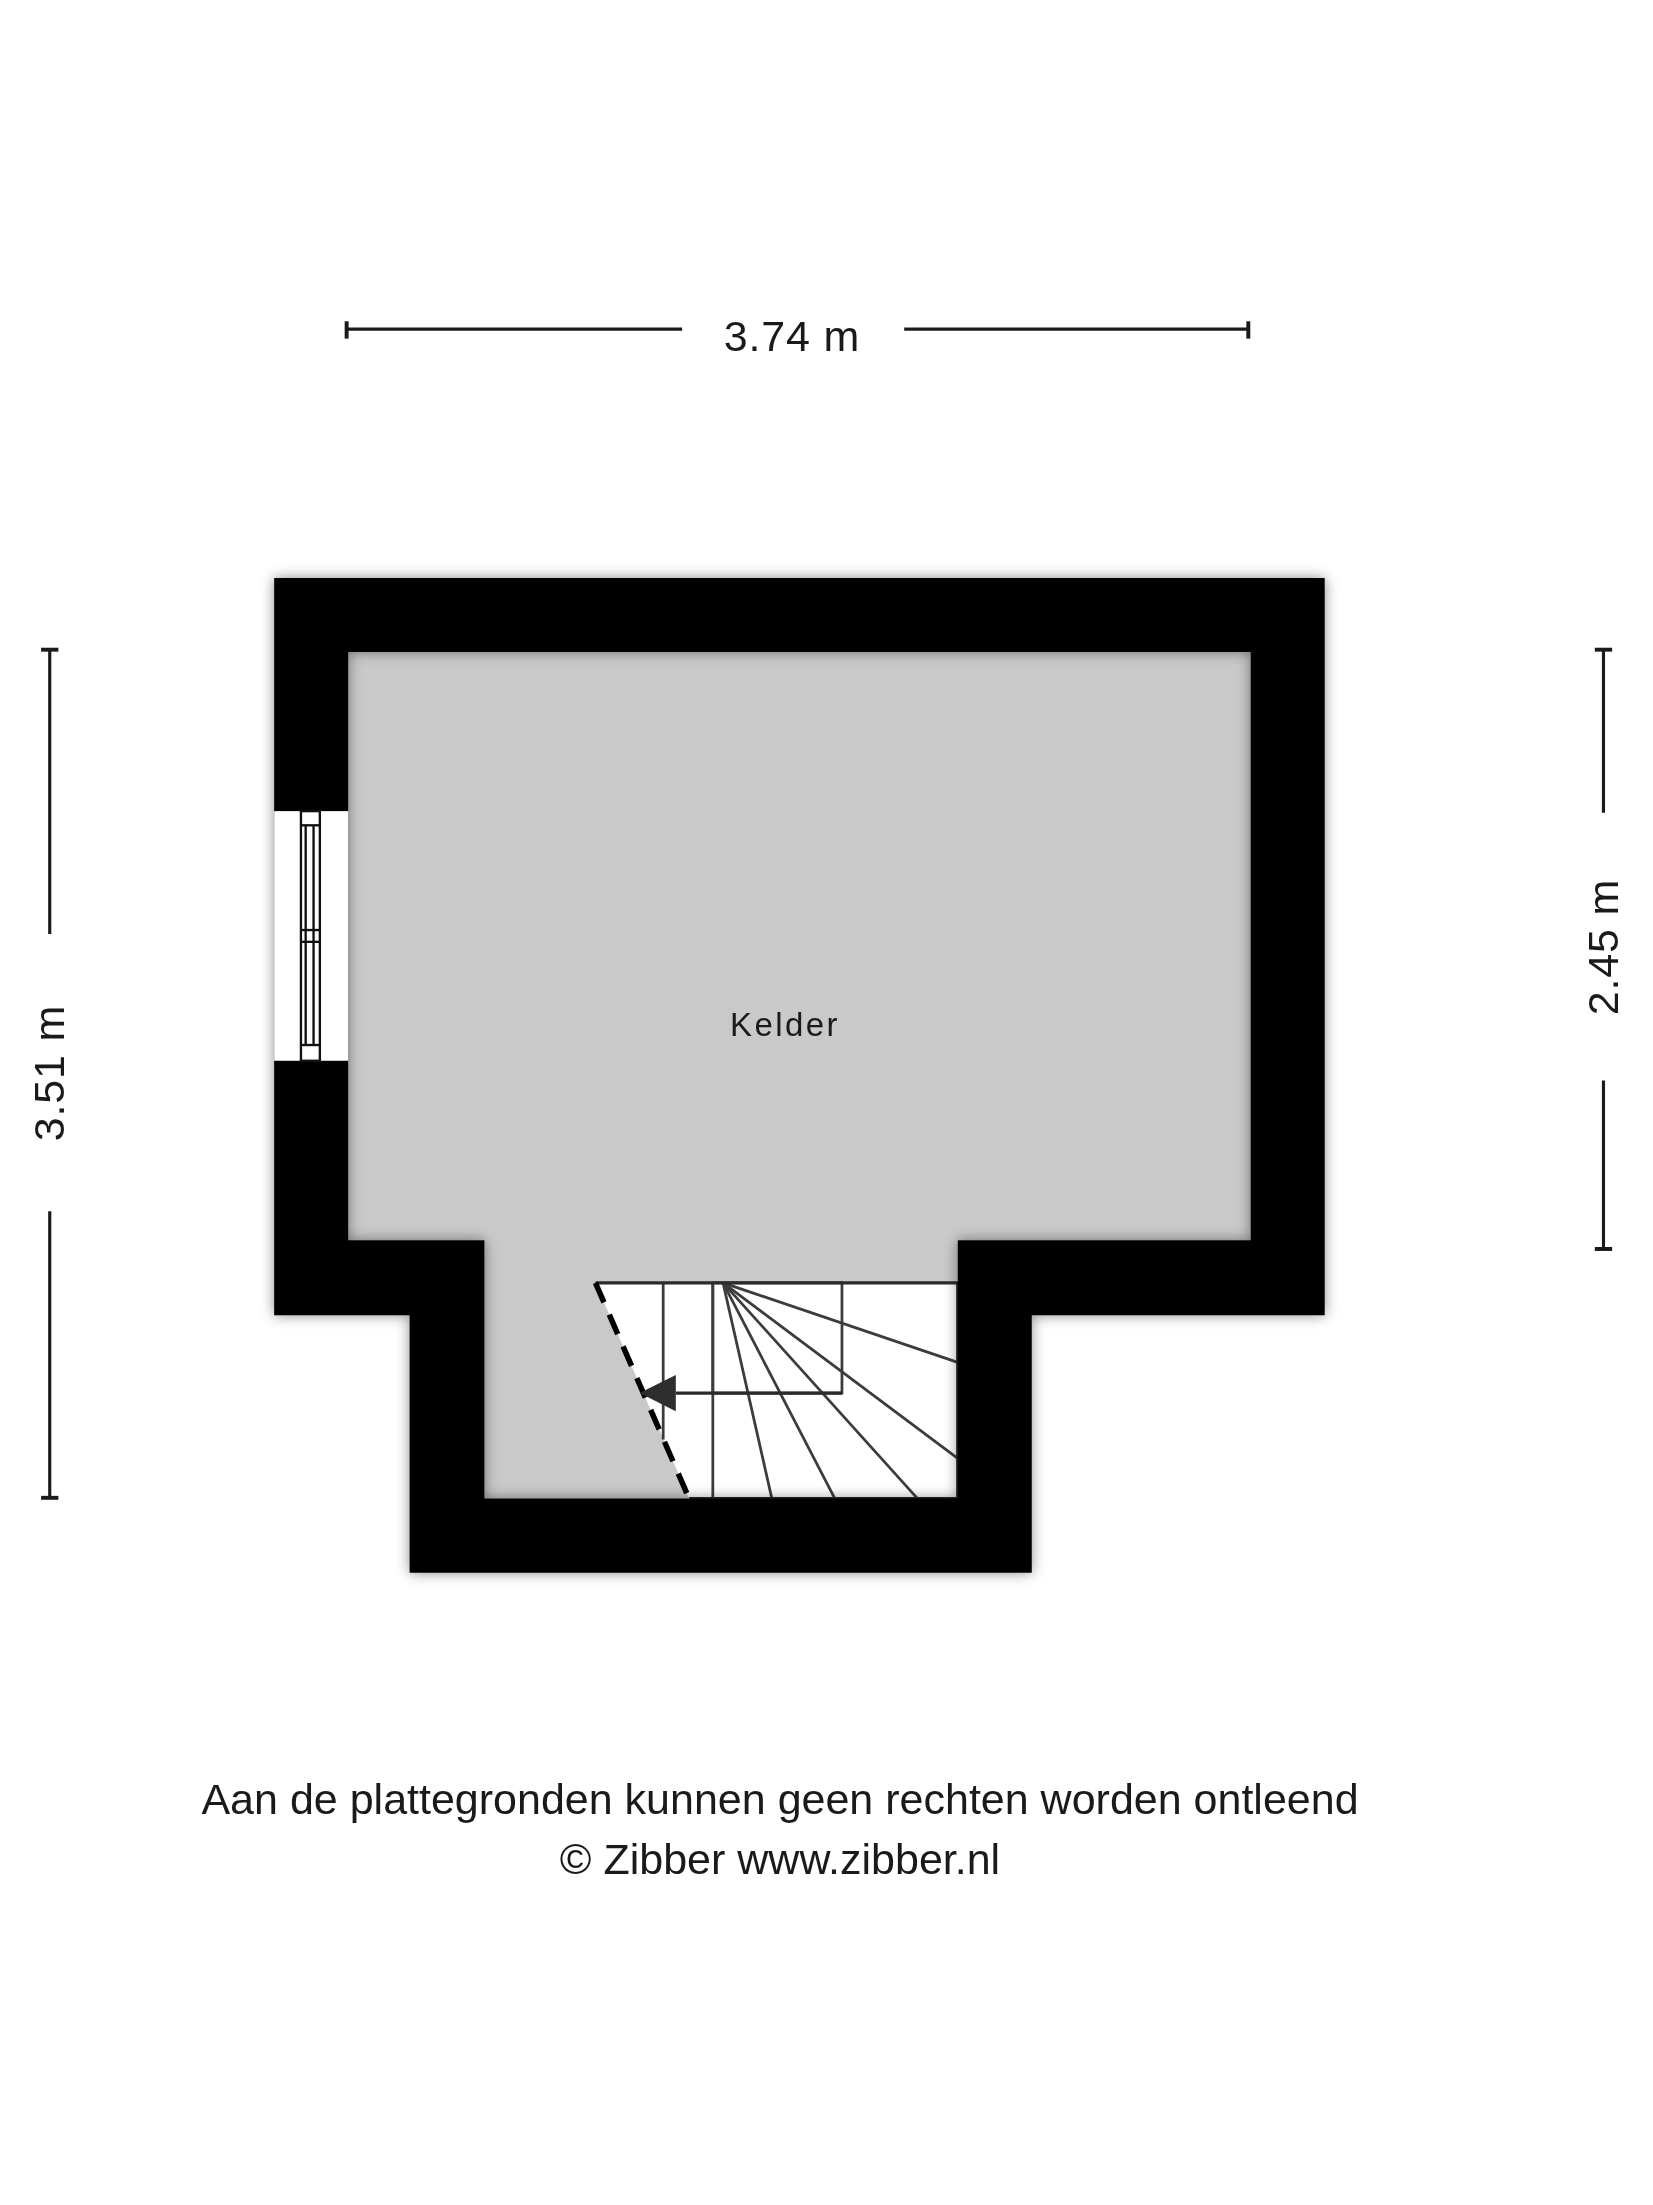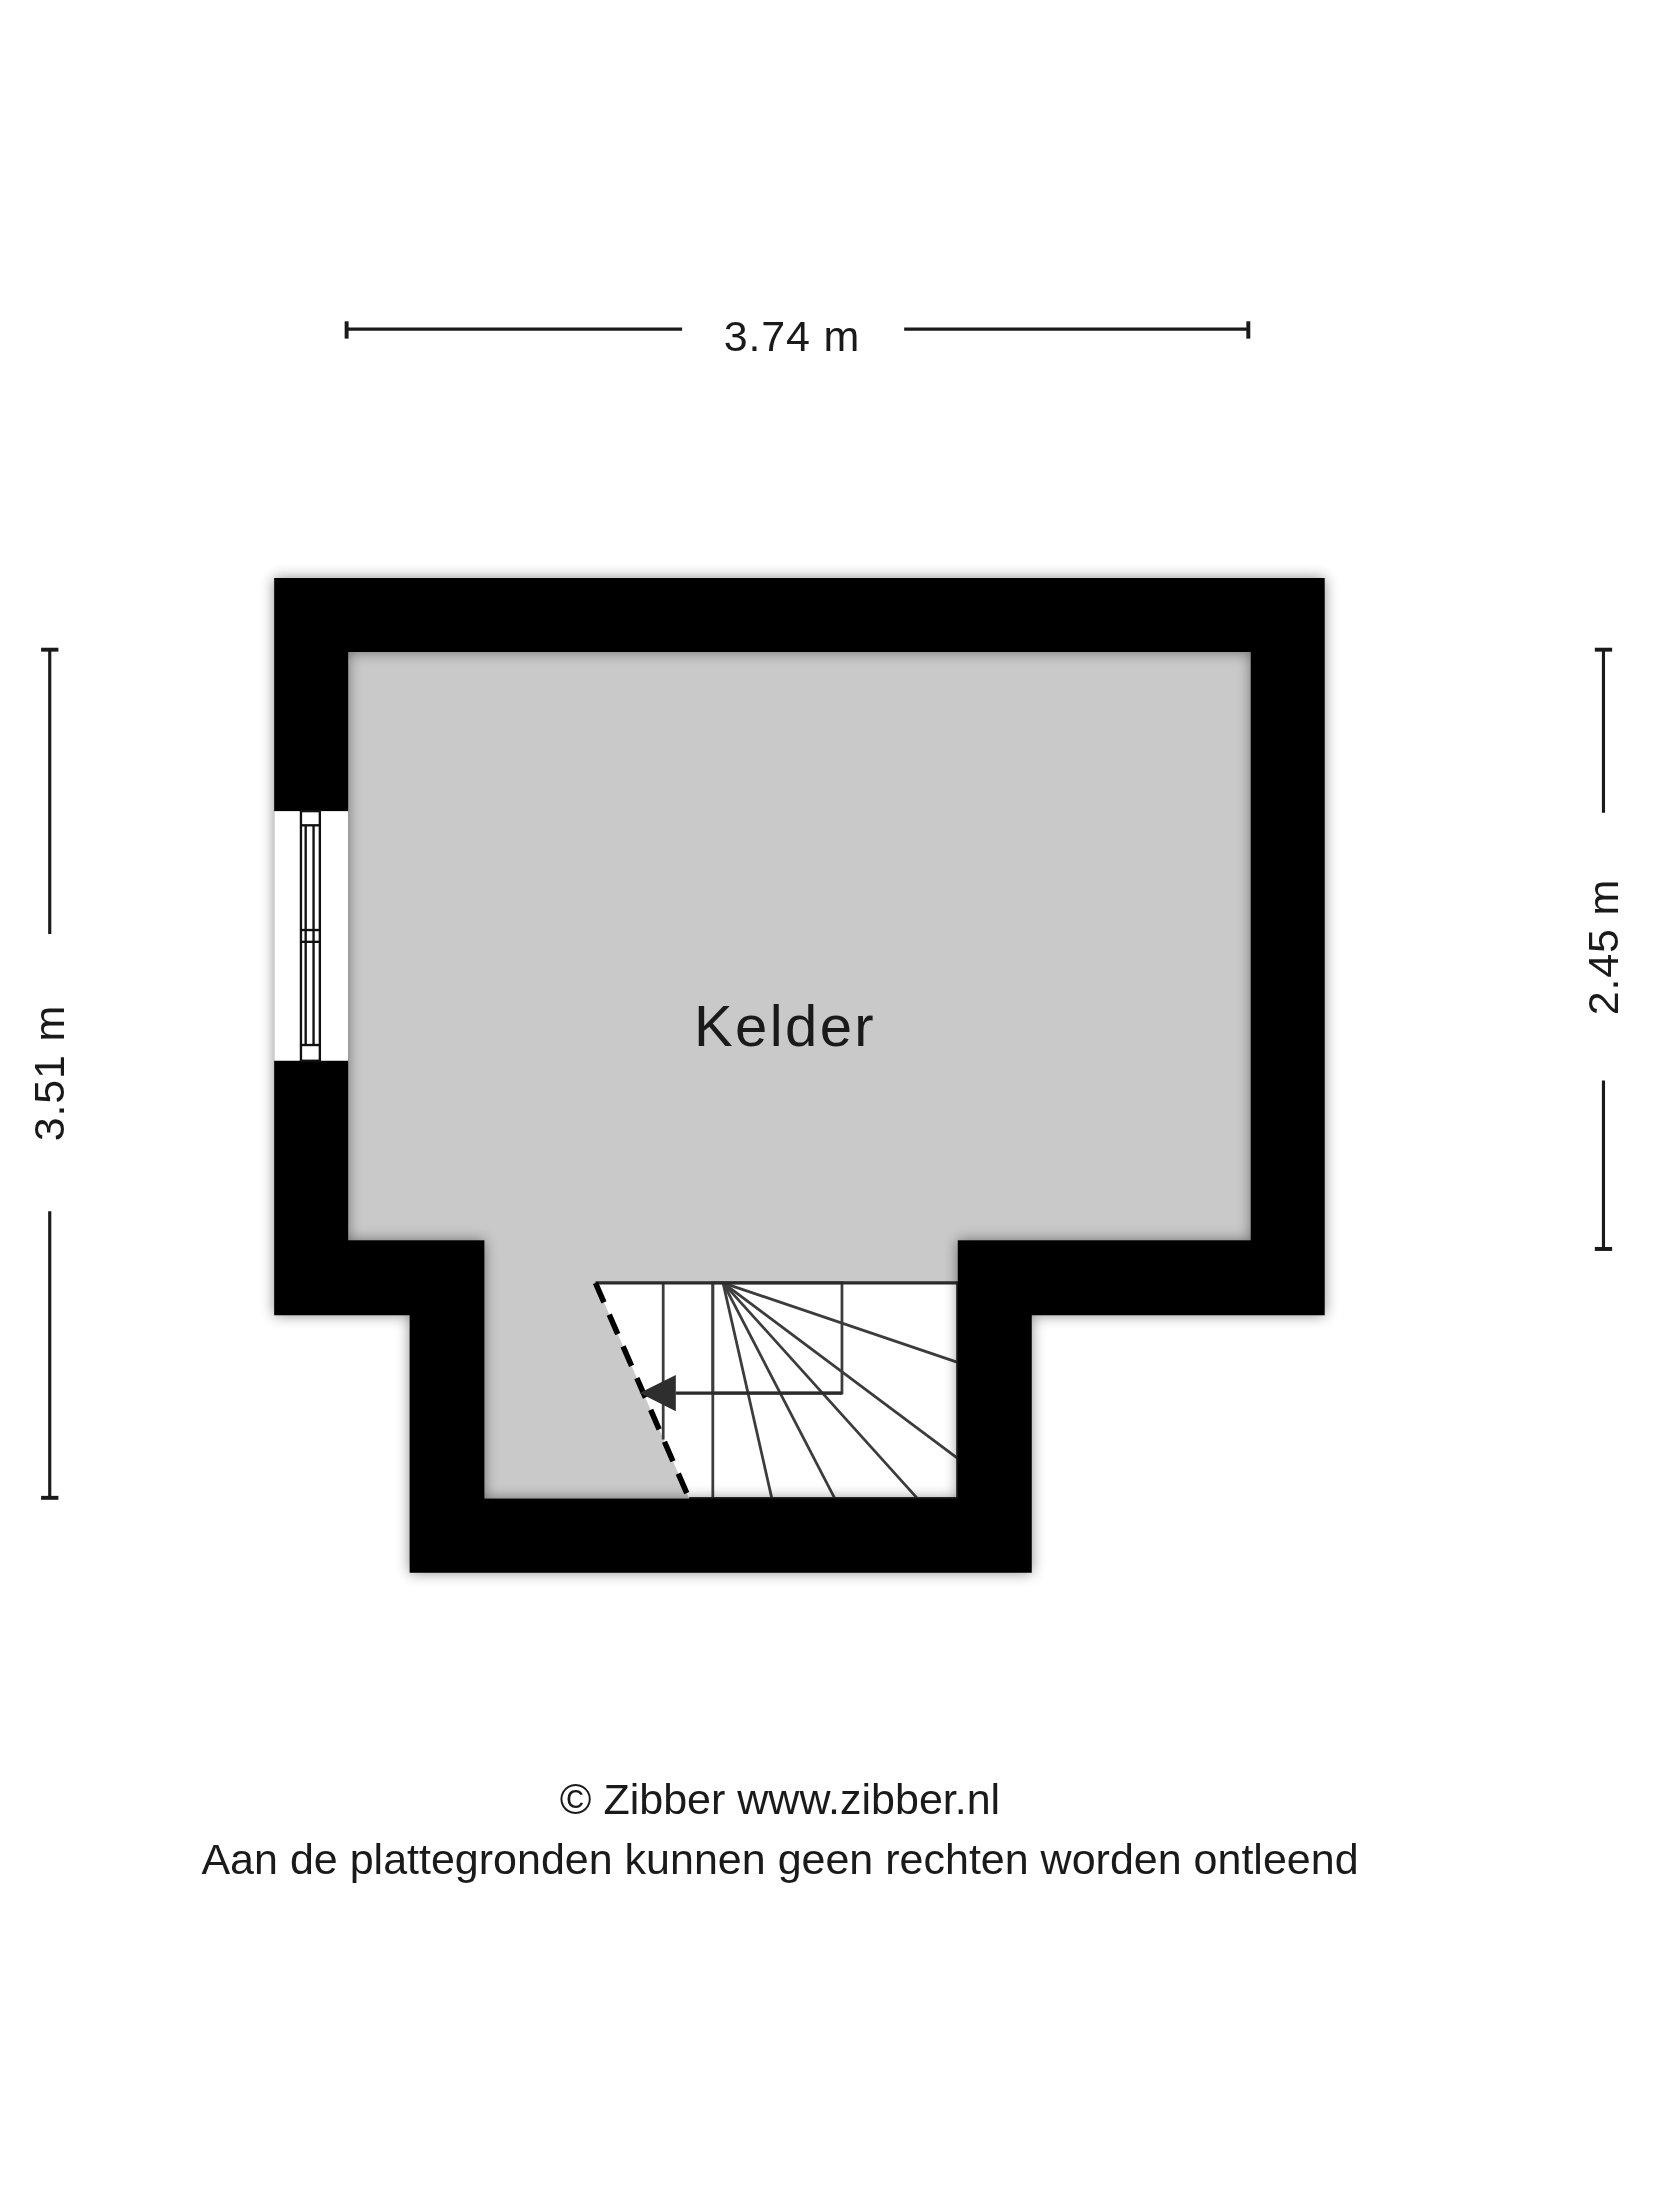--- a/index.html
+++ b/index.html
@@ -17,21 +17,21 @@
   .stair-outline{stroke:#2b2b2b;stroke-width:4;fill:none;}
   .cut-dash{stroke:#000000;stroke-width:7;fill:none;stroke-dasharray:27 17;}
   .arrow-head{fill:#2e2e2e;}
   .win-white{fill:#ffffff;}
   .win-frame{stroke:#111111;stroke-width:3;fill:none;}
   .dim{stroke:#1a1a1a;stroke-width:4;fill:none;}
   .dim-tick{stroke:#1a1a1a;stroke-width:5;fill:none;}
   .label{position:absolute;transform:translate(-50%,-50%);font-size:43px;
          white-space:nowrap;letter-spacing:0.8px;}
   .label.rot{transform:translate(-50%,-50%) rotate(-90deg);}
-  .room-label{font-size:58px;letter-spacing:2.4px;}
+  .room-label{font-size:33px;letter-spacing:2.4px;}
   .footer{position:absolute;left:780px;top:1829px;transform:translate(-50%,-50%);
           text-align:center;font-size:43px;line-height:60px;white-space:nowrap;}
 </style>
 </head>
 <body>
 
 <svg id="plan-svg" width="1654" height="2205" viewBox="0 0 2100 2800">
   <defs>
     <filter id="wallshadow" x="-5%" y="-5%" width="110%" height="110%">
       <feDropShadow dx="0" dy="0" stdDeviation="9" flood-color="#000000" flood-opacity="0.45"></feDropShadow>
@@ -104,16 +104,16 @@
 
 <div class="label" style="left:792px;top:328px;margin-top:8px;">3.74 m</div>
 
 <div class="label rot" style="left:49px;top:1073px;">3.51 m</div>
 
 <div class="label rot" style="left:1603px;top:947px;">2.45 m</div>
 
 <div class="label room-label" style="left:785px;top:1025px;">Kelder</div>
 
 <div class="footer">
+  <div>Aan de plattegronden kunnen geen rechten worden ontleend</div>
   <div>© Zibber www.zibber.nl</div>
-  <div>Aan de plattegronden kunnen geen rechten worden ontleend</div>
 </div>
 
 
 </body></html>

